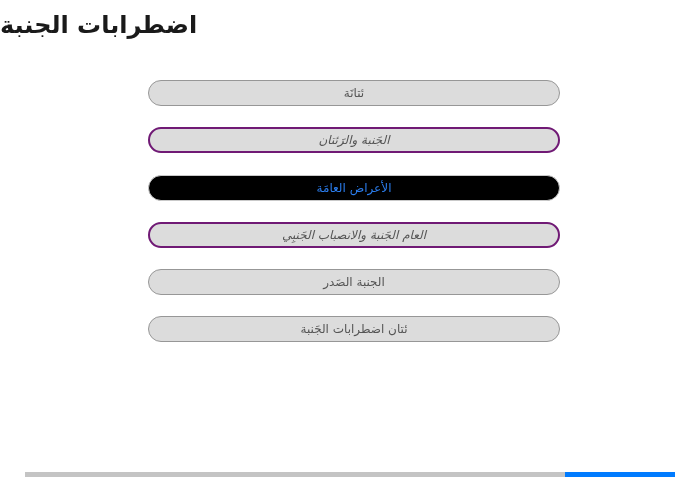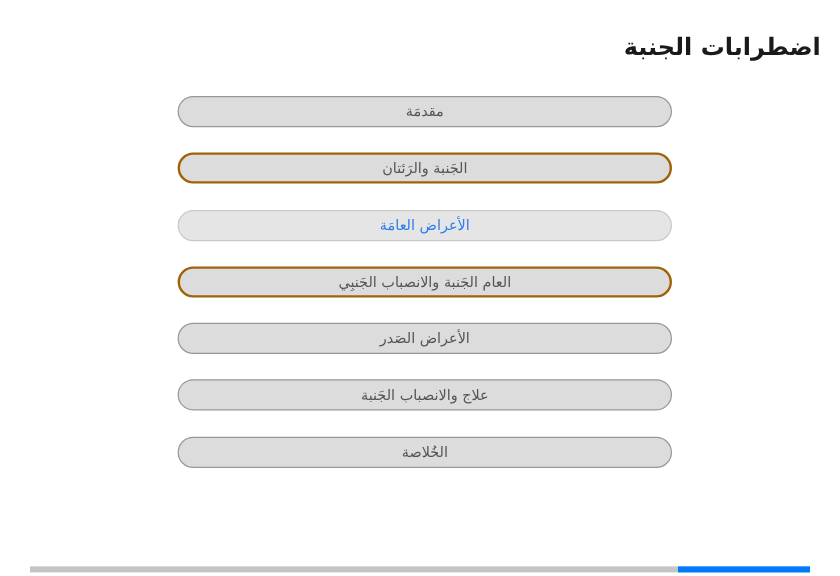--- a/index.html
+++ b/index.html
@@ -6,24 +6,24 @@
     margin: 0;
     padding: 0;
     width: 700px;
     height: 480px;
     background: #ffffff;
     font-family: "DejaVu Sans", sans-serif;
     overflow: hidden;
     position: relative;
   }
   .page-title {
-    margin: 16px;
+    margin: 0;
     padding-top: 11px;
-    text-align: right;
-    font-size: 20px;
+    text-align: left;
+    font-size: 24px;
     font-weight: bold;
     color: #1a1a1a;
     direction: rtl;
   }
   .menu {
     position: absolute;
     top: 80px;
     left: 148px;
     width: 412px;
     display: flex;
@@ -41,24 +41,25 @@
     color: #555555;
     font-size: 12px;
     display: flex;
     align-items: center;
     justify-content: center;
     direction: rtl;
     cursor: pointer;
     line-height: 1;
   }
   .menu-btn.visited {
-    border: 2px solid #a16207;
+    border: 2px solid #701a75;
+    font-style: italic;
   }
   .menu-btn.active {
-    background: #e5e5e5;
+    background: #000000;
     border: 1px solid #c9c9c9;
     color: #2b7ded;
   }
   .progress-track {
     position: absolute;
     left: 25px;
     top: 472px;
     width: 650px;
     height: 5px;
     background: #c4c4c4;
@@ -70,24 +71,23 @@
     height: 100%;
     background: #007bff;
   }
 </style>
 </head>
 <body>
 
 <h1 class="page-title">اضطرابات الجنبة</h1>
 
 <nav class="menu">
-  <div class="menu-btn">مقدمَة</div>
+  <div class="menu-btn">ئتانَة</div>
   <div class="menu-btn visited">الجَنبة والرَئتان</div>
   <div class="menu-btn active">الأعراض العامَة</div>
   <div class="menu-btn visited">العام الجَنبة والانصباب الجَنبِي</div>
-  <div class="menu-btn">الأعراض الصَدر</div>
-  <div class="menu-btn">علاج والانصباب الجَنبة</div>
-  <div class="menu-btn">الخُلاصة</div>
+  <div class="menu-btn">الجنبة الصَدر</div>
+  <div class="menu-btn">ئتان اضطرابات الجَنبة</div>
 </nav>
 
 <div class="progress-track">
   <div class="progress-fill" style="width: 17%;"></div>
 </div>
 
 </body></html>

